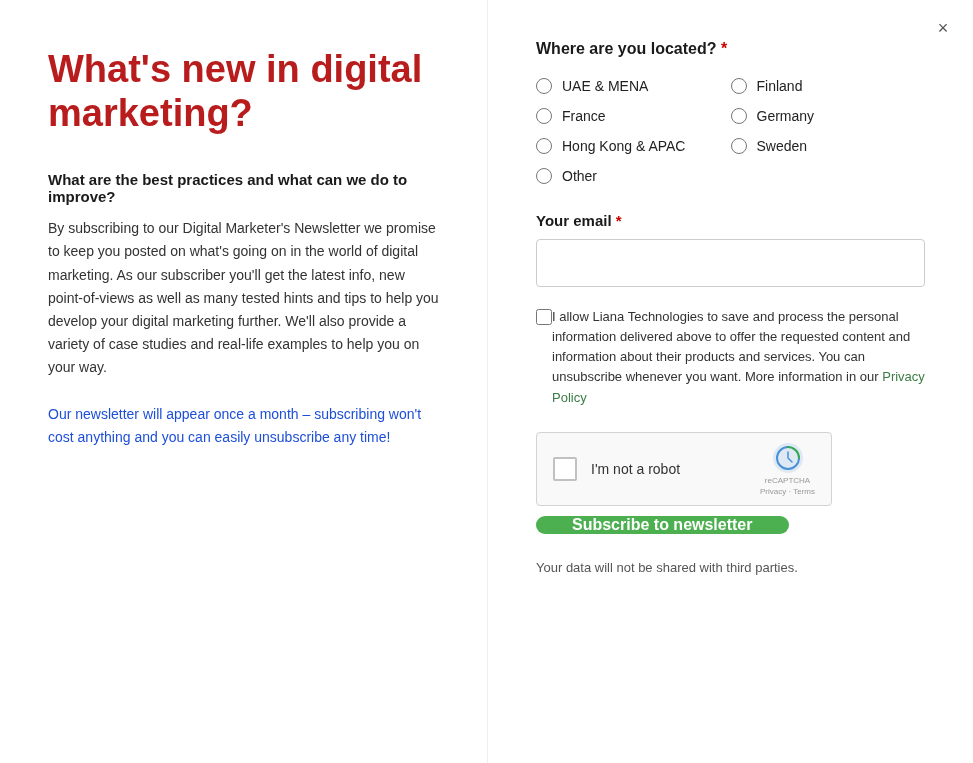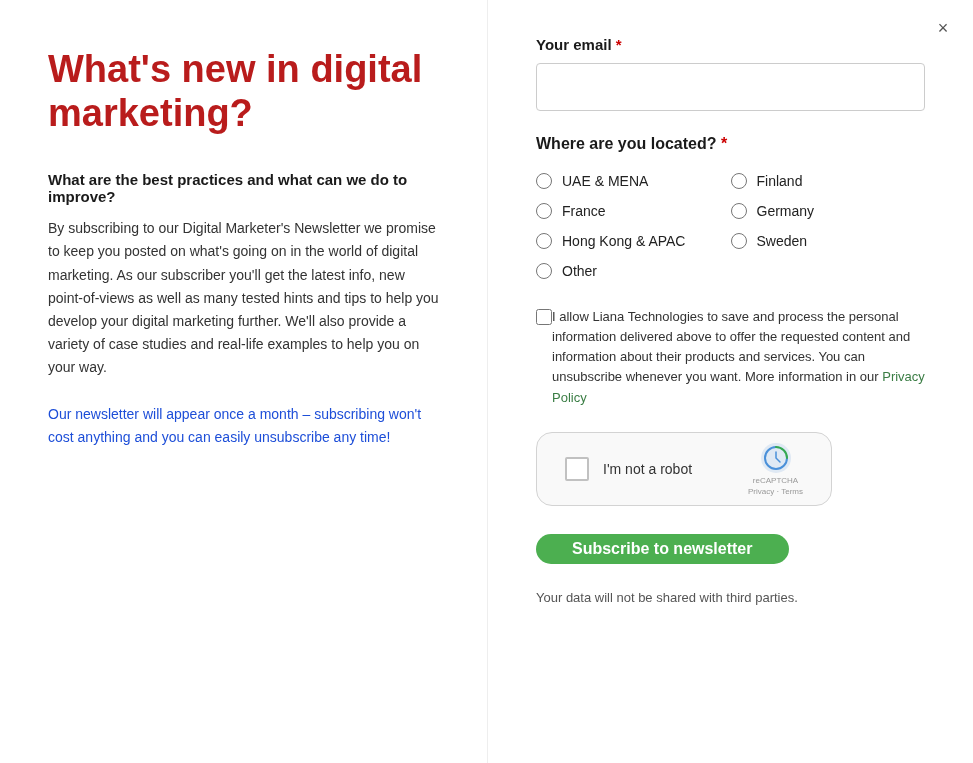--- a/index.html
+++ b/index.html
@@ -160,26 +160,26 @@
 
     .consent-text a {
       color: #3a7d44;
       text-decoration: none;
     }
 
     .recaptcha-box {
       width: 296px;
       height: 74px;
       border: 1px solid #d3d3d3;
-      border-radius: 16px;
+      border-radius: 4px;
       background: #f9f9f9;
       display: flex;
       align-items: center;
-      padding: 0 28px;
-      margin-bottom: 28px;
+      padding: 0 16px;
+      margin-bottom: 10px;
       gap: 14px;
     }
 
     .recaptcha-checkbox {
       width: 24px;
       height: 24px;
       border: 2px solid #c1c1c1;
       border-radius: 2px;
       flex-shrink: 0;
       background: #fff;
@@ -213,21 +213,21 @@
       color: #999;
     }
 
     .subscribe-btn {
       background: #4caf50;
       color: #fff;
       font-size: 16px;
       font-weight: 600;
       border: none;
       border-radius: 30px;
-      padding: 6px 36px;
+      padding: 0 36px;
       cursor: pointer;
       margin-bottom: 24px;
       display: inline-block;
     }
 
     .privacy-notice {
       font-size: 13px;
       color: #555;
       line-height: 1.55;
     }
@@ -248,65 +248,65 @@
   <h1 class="main-title">What's new in digital marketing?</h1>
   <p class="subtitle">What are the best practices and what can we do to improve?</p>
   <p class="body-text">By subscribing to our Digital Marketer's Newsletter we promise to keep you posted on what's going on in the world of digital marketing. As our subscriber you'll get the latest info, new point-of-views as well as many tested hints and tips to help you develop your digital marketing further. We'll also provide a variety of case studies and real-life examples to help you on your way.</p>
   <p class="footer-text">Our newsletter will appear once a month – subscribing won't cost anything and you can easily unsubscribe any time!</p>
 </div>
 
 <div class="right-panel">
   <button class="close-btn">×</button>
 
   <div>
+    <div class="section-title">
+      <span>Where are you located?</span><span class="required-star"> *</span>
+    </div>
+
+    <div class="radio-grid">
+
+      <label class="radio-item">
+        <input type="radio" name="location" value="uae" style="">
+        <span>UAE &amp; MENA</span>
+      </label>
+      <label class="radio-item">
+        <input type="radio" name="location" value="finland" style="">
+        <span>Finland</span>
+      </label>
+
+      <label class="radio-item">
+        <input type="radio" name="location" value="france" style="">
+        <span>France</span>
+      </label>
+      <label class="radio-item">
+        <input type="radio" name="location" value="germany" style="">
+        <span>Germany</span>
+      </label>
+
+      <label class="radio-item">
+        <input type="radio" name="location" value="hongkong" style="">
+        <span>Hong Kong &amp; APAC</span>
+      </label>
+      <label class="radio-item">
+        <input type="radio" name="location" value="sweden" style="">
+        <span>Sweden</span>
+      </label>
+
+      <label class="radio-item">
+        <input type="radio" name="location" value="other" style="">
+        <span>Other</span>
+      </label>
+    </div>
+  </div>
+
+  <div>
     <label class="email-label">
       <span>Your email</span><span class="required-star"> *</span>
     </label>
     <input type="email" class="email-input" style="">
-  </div>
-
-  <div>
-    <div class="section-title">
-      <span>Where are you located?</span><span class="required-star"> *</span>
-    </div>
-
-    <div class="radio-grid">
-
-      <label class="radio-item">
-        <input type="radio" name="location" value="uae" style="">
-        <span>UAE &amp; MENA</span>
-      </label>
-      <label class="radio-item">
-        <input type="radio" name="location" value="finland" style="">
-        <span>Finland</span>
-      </label>
-
-      <label class="radio-item">
-        <input type="radio" name="location" value="france" style="">
-        <span>France</span>
-      </label>
-      <label class="radio-item">
-        <input type="radio" name="location" value="germany" style="">
-        <span>Germany</span>
-      </label>
-
-      <label class="radio-item">
-        <input type="radio" name="location" value="hongkong" style="">
-        <span>Hong Kong &amp; APAC</span>
-      </label>
-      <label class="radio-item">
-        <input type="radio" name="location" value="sweden" style="">
-        <span>Sweden</span>
-      </label>
-
-      <label class="radio-item">
-        <input type="radio" name="location" value="other" style="">
-        <span>Other</span>
-      </label>
-    </div>
   </div>
 
   <div class="consent-area">
     <input type="checkbox" style="">
     <span class="consent-text">
       I allow Liana Technologies to save and process the personal information delivered above to offer the requested content and information about their products and services. You can unsubscribe whenever you want. More information in our <a href="#">Privacy Policy</a>
     </span>
   </div>
 
   <div class="recaptcha-box">

